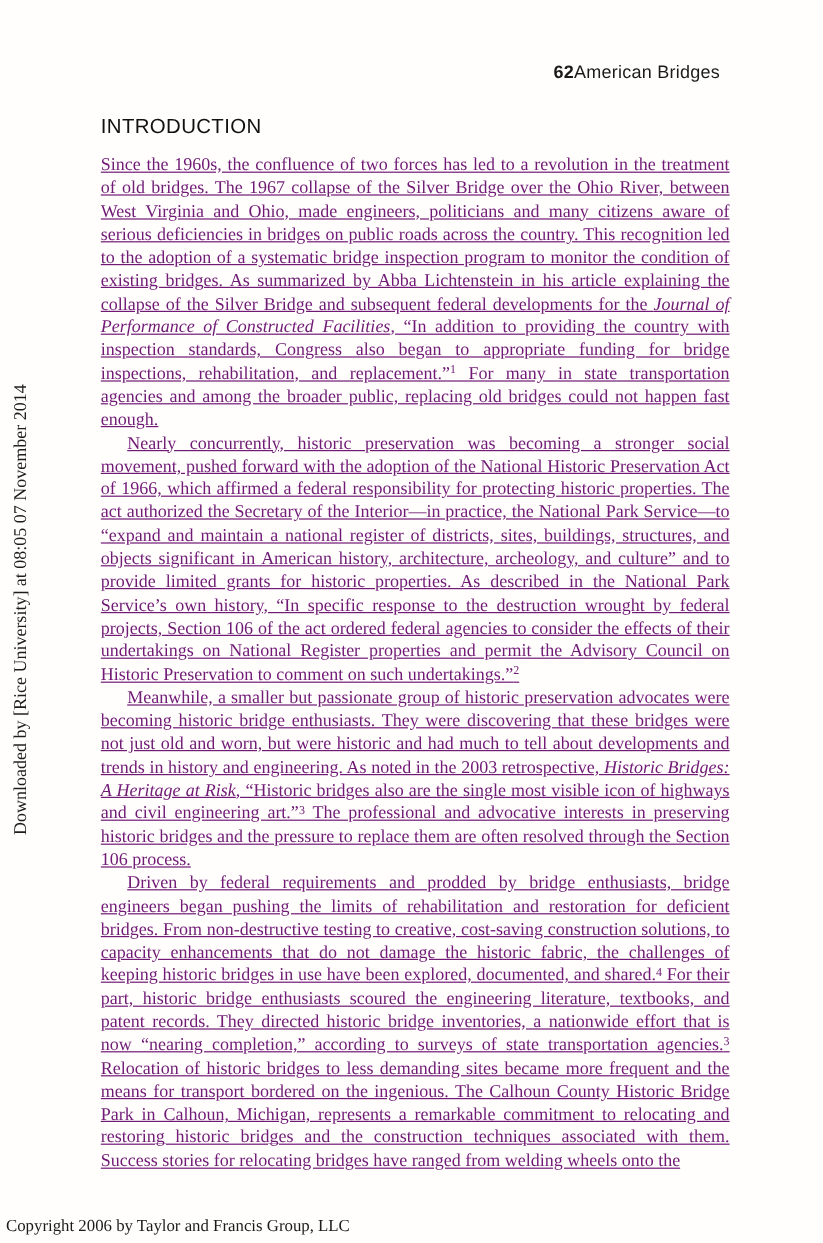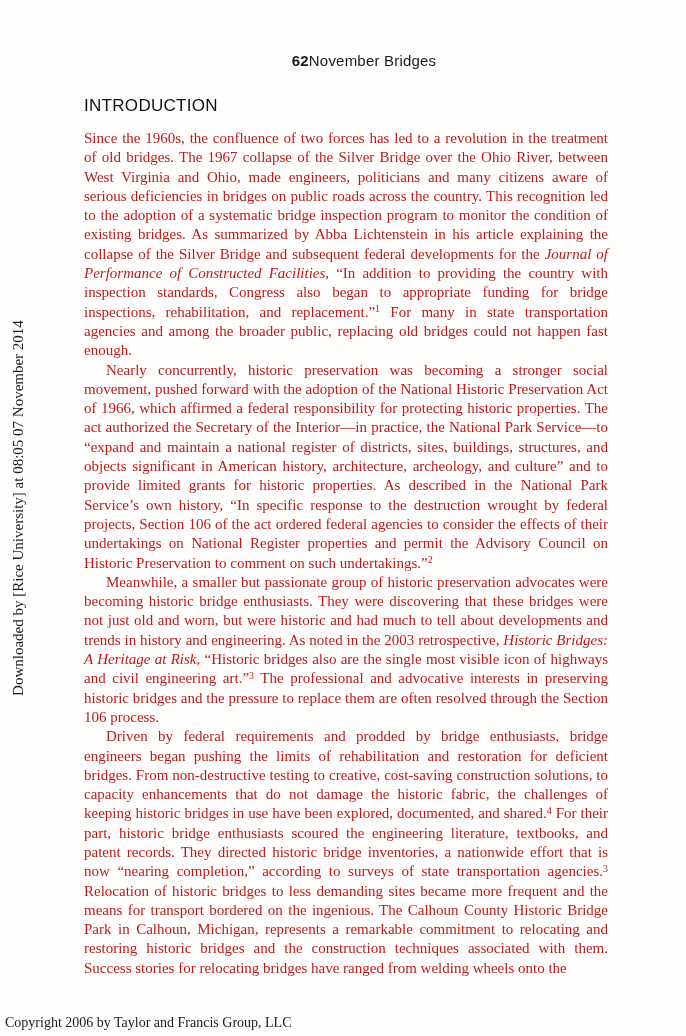--- a/index.html
+++ b/index.html
@@ -3,35 +3,35 @@
 <meta charset="utf-8">
 <style>
   * { margin:0; padding:0; box-sizing:border-box; }
   html,body { width:686px; height:1036px; }
   body { font-family:"Liberation Serif", serif; background:#ffffff; }
   .page {
     position:relative; width:686px; height:1036px;
     background:#fffefd; color:#161616; overflow:hidden;
   }
   .running-header {
-    position:absolute; top:52px; left:100px; width:528px;
-    display:flex; justify-content:center; align-items:baseline;
+    position:absolute; top:52px; left:72px; width:528px;
+    display:flex; justify-content:flex-end; align-items:baseline;
     font-family:"Liberation Sans", sans-serif; font-size:15px; color:#1b1b1b;
   }
   .page-number { font-weight:700; letter-spacing:0.2px; }
   .running-title { font-weight:400; letter-spacing:0.2px; }
   .section-heading {
     position:absolute; top:96px; left:84px;
     font-family:"Liberation Sans", sans-serif; font-weight:400;
     font-size:17px; letter-spacing:0.3px; color:#111;
   }
   .body-text {
     position:absolute; top:129px; left:84px; width:524px;
     font-family:"Liberation Serif", serif; font-size:15px; line-height:19.3px;
-    text-align:justify; color:#b91c1c;
+    text-align:justify; color:#701a75;text-decoration:underline;
   }
   .body-text p { margin:0; }
   .body-text p.indent { text-indent:22px; }
   .body-text em { font-style:italic; }
   .body-text sup {
     font-size:10px; line-height:0; vertical-align:baseline;
     position:relative; top:-4.5px;
   }
   .sidebar-watermark {
     position:absolute; left:-194px; top:497px; width:424px; height:22px;
@@ -45,21 +45,21 @@
     font-family:"Liberation Serif", serif; font-size:14px; color:#1b1b1b;
   }
 </style>
 </head>
 <body>
 
 <div class="page">
 
   <div class="running-header">
     <span class="page-number">62</span>
-    <span class="running-title">November Bridges</span>
+    <span class="running-title">American Bridges</span>
   </div>
 
   <h1 class="section-heading">INTRODUCTION</h1>
 
   <div class="body-text">
       <p><span>Since the 1960s, the confluence of two forces has led to a revolution in the treatment of old bridges. The 1967 collapse of the Silver Bridge over the Ohio River, between West Virginia and Ohio, made engineers, politicians and many citizens aware of serious deficiencies in bridges on public roads across the country. This recognition led to the adoption of a systematic bridge inspection program to monitor the condition of existing bridges. As summarized by Abba Lichtenstein in his article explaining the collapse of the Silver Bridge and subsequent federal developments for the </span><em>Journal of Performance of Constructed Facilities</em><span>, “In addition to providing the country with inspection standards, Congress also began to appropriate funding for bridge inspections, rehabilitation, and replacement.”</span><sup>1</sup><span> For many in state transportation agencies and among the broader public, replacing old bridges could not happen fast enough.</span></p>
       <p class="indent"><span>Nearly concurrently, historic preservation was becoming a stronger social movement, pushed forward with the adoption of the National Historic Preservation Act of 1966, which affirmed a federal responsibility for protecting historic properties. The act authorized the Secretary of the Interior—in practice, the National Park Service—to “expand and maintain a national register of districts, sites, buildings, structures, and objects significant in American history, architecture, archeology, and culture” and to provide limited grants for historic properties. As described in the National Park Service’s own history, “In specific response to the destruction wrought by federal projects, Section 106 of the act ordered federal agencies to consider the effects of their undertakings on National Register properties and permit the Advisory Council on Historic Preservation to comment on such undertakings.”</span><sup>2</sup></p>
       <p class="indent"><span>Meanwhile, a smaller but passionate group of historic preservation advocates were becoming historic bridge enthusiasts. They were discovering that these bridges were not just old and worn, but were historic and had much to tell about developments and trends in history and engineering. As noted in the 2003 retrospective, </span><em>Historic Bridges: A Heritage at Risk</em><span>, “Historic bridges also are the single most visible icon of highways and civil engineering art.”</span><sup>3</sup><span> The professional and advocative interests in preserving historic bridges and the pressure to replace them are often resolved through the Section 106 process.</span></p>
       <p class="indent"><span>Driven by federal requirements and prodded by bridge enthusiasts, bridge engineers began pushing the limits of rehabilitation and restoration for deficient bridges. From non-destructive testing to creative, cost-saving construction solutions, to capacity enhancements that do not damage the historic fabric, the challenges of keeping historic bridges in use have been explored, documented, and shared.</span><sup>4</sup><span> For their part, historic bridge enthusiasts scoured the engineering literature, textbooks, and patent records. They directed historic bridge inventories, a nationwide effort that is now “nearing completion,” according to surveys of state transportation agencies.</span><sup>3</sup><span> Relocation of historic bridges to less demanding sites became more frequent and the means for transport bordered on the ingenious. The Calhoun County Historic Bridge Park in Calhoun, Michigan, represents a remarkable commitment to relocating and restoring historic bridges and the construction techniques associated with them. Success stories for relocating bridges have ranged from welding wheels onto the</span></p>
     </div>

